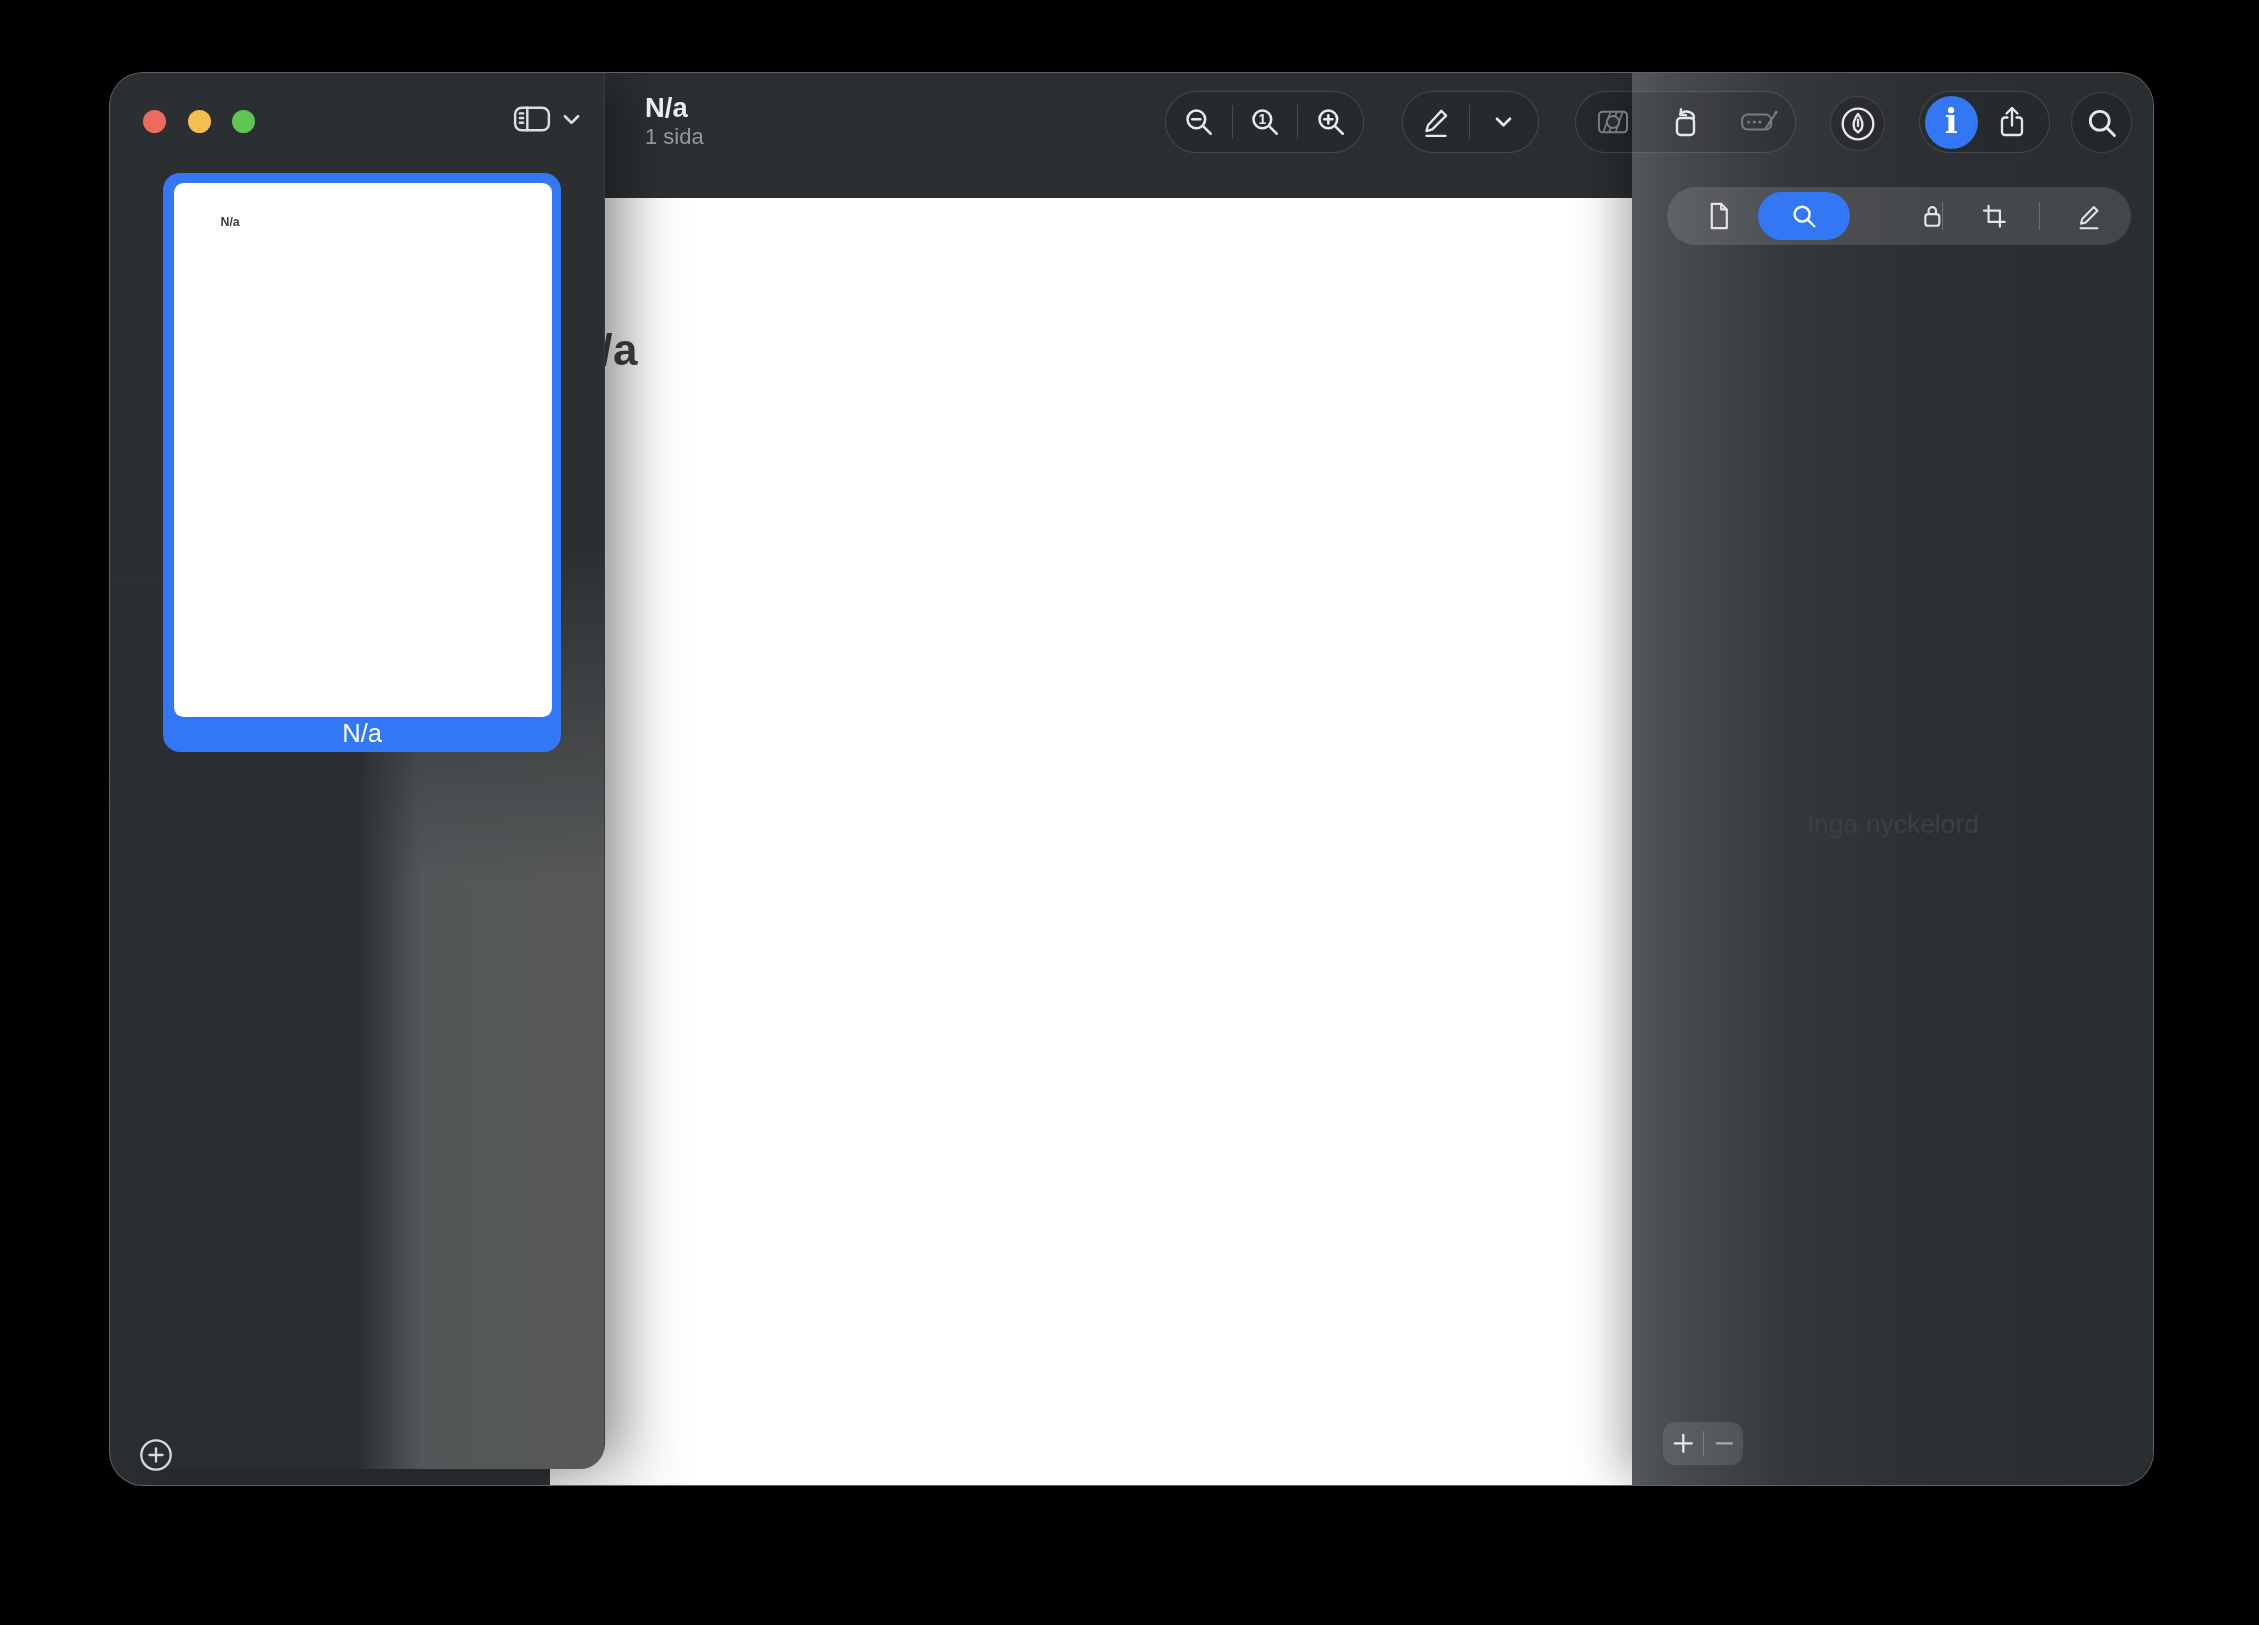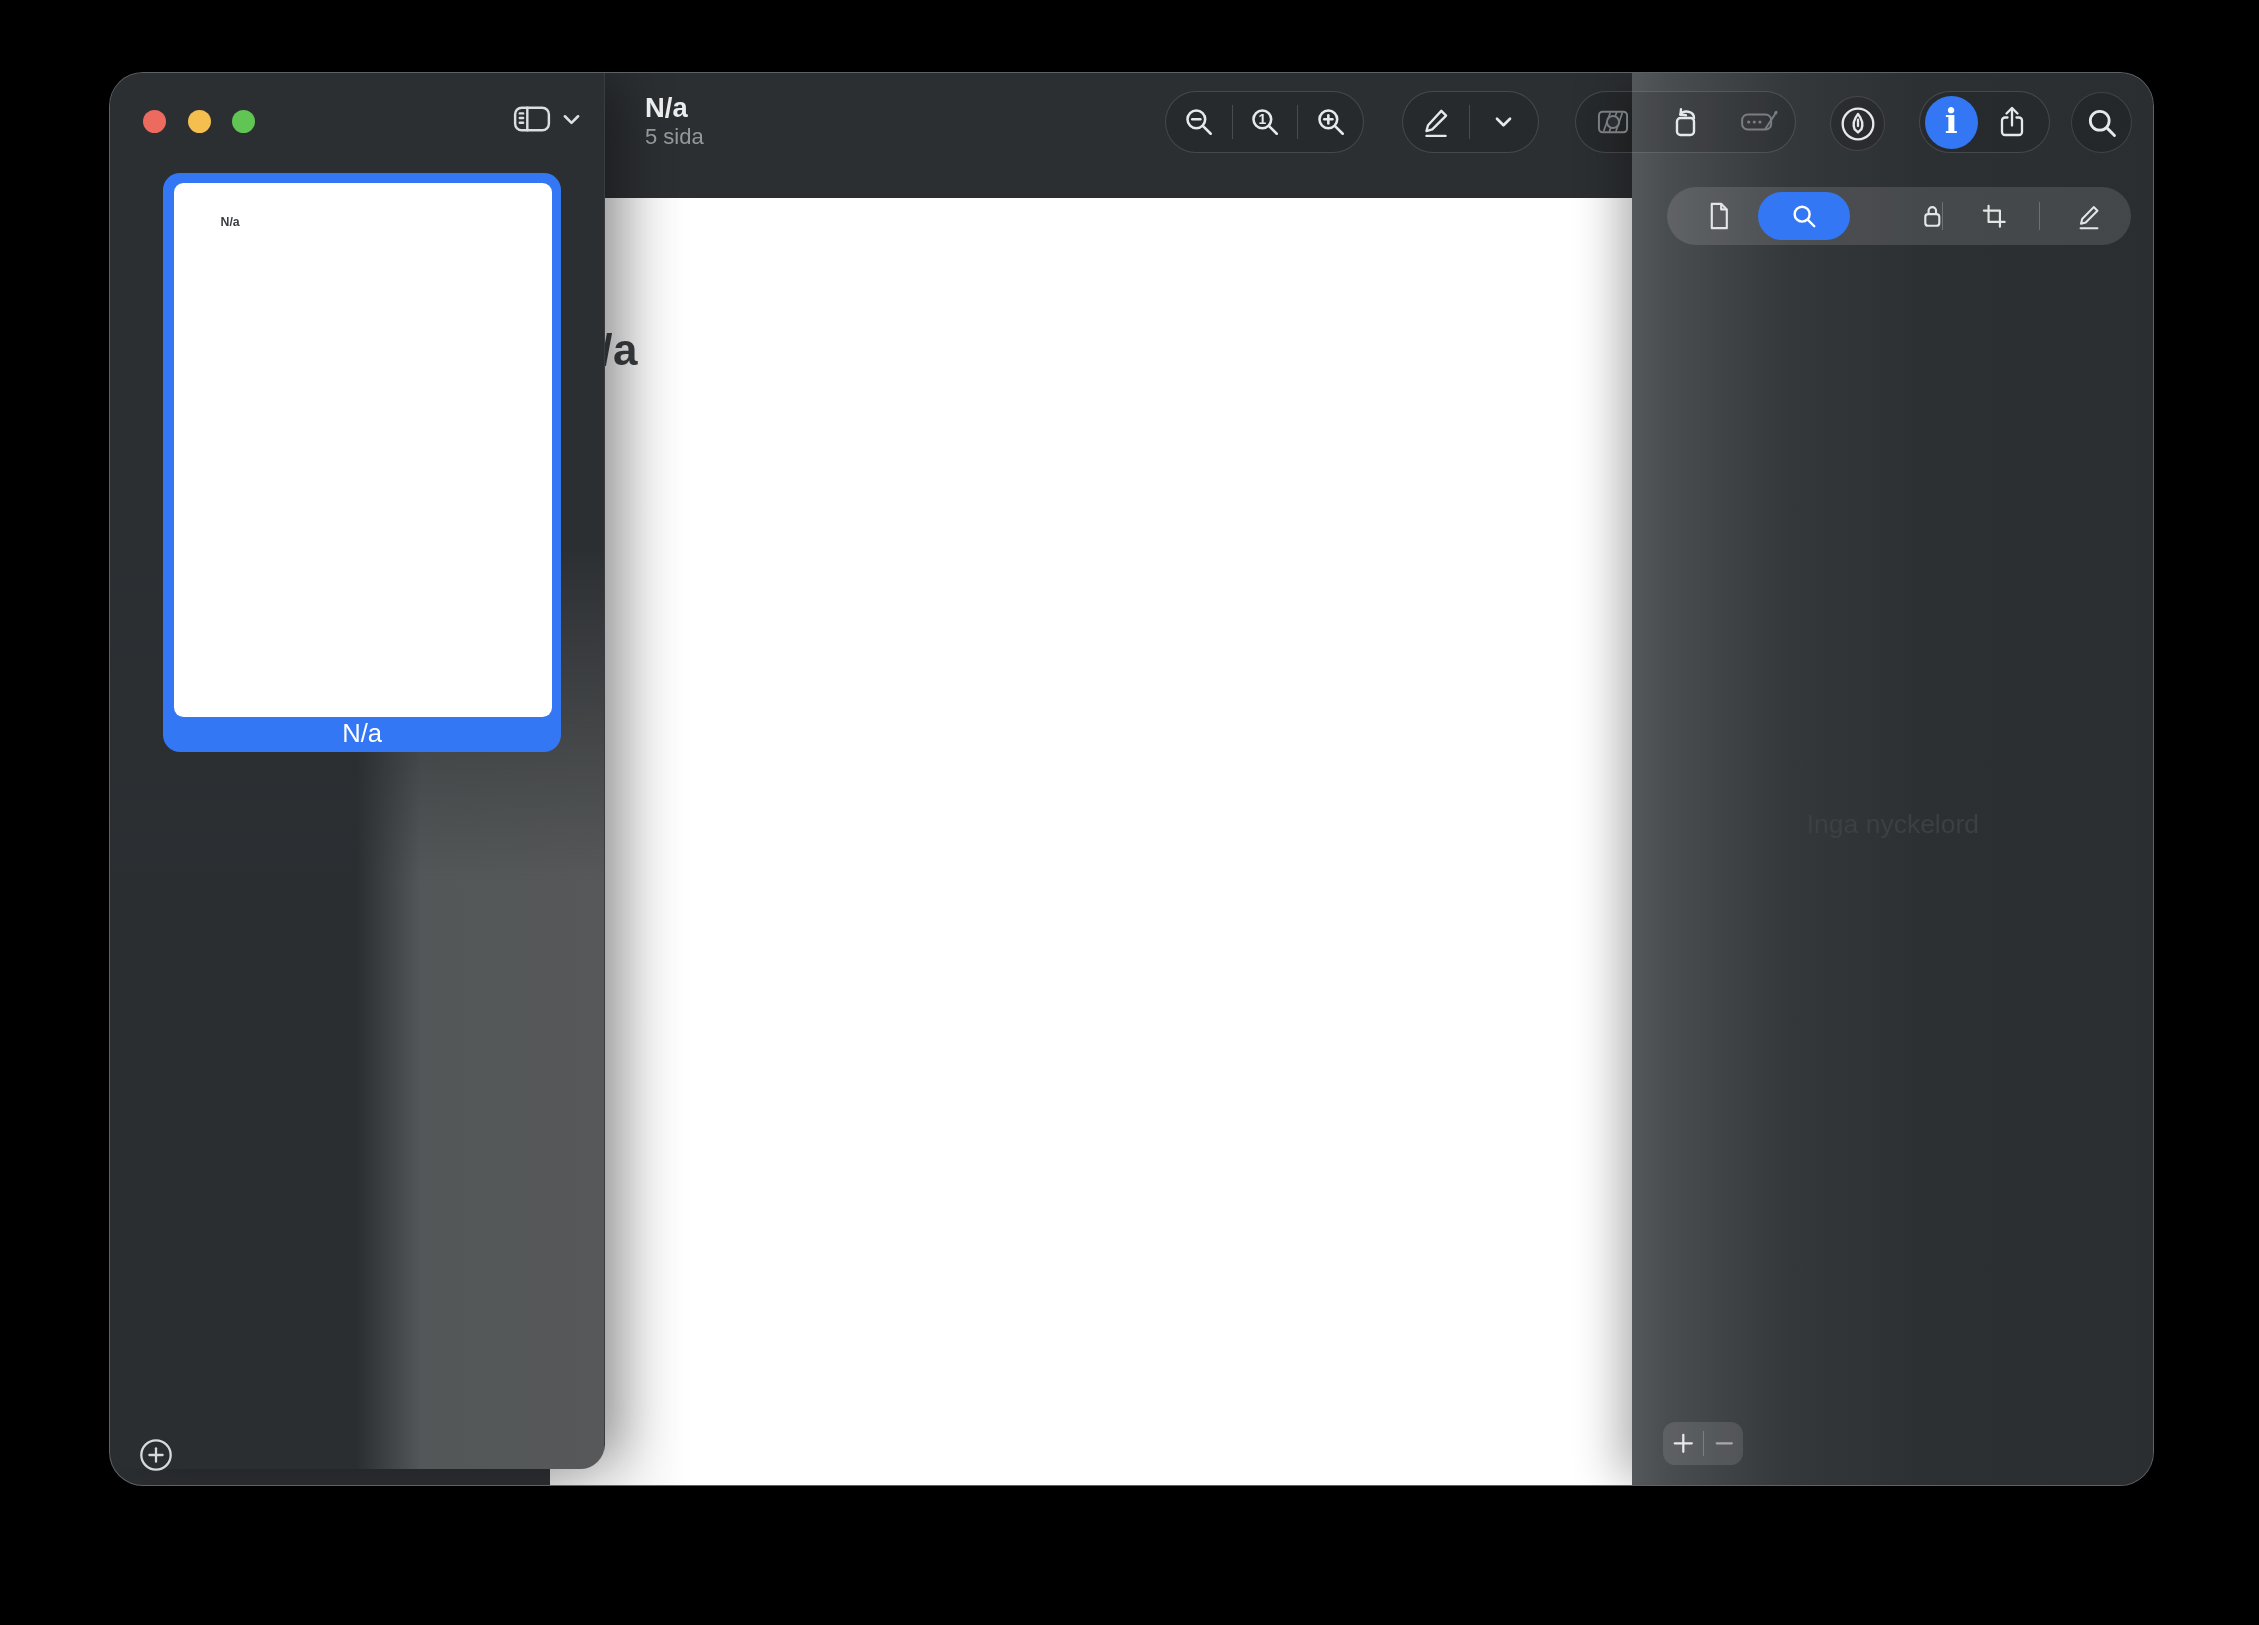--- a/index.html
+++ b/index.html
@@ -188,21 +188,21 @@
         <svg width="36" height="36" viewBox="0 0 38 38" fill="none" stroke="#d7d9da" stroke-width="2.4" stroke-linecap="round">
           <circle cx="19" cy="19" r="15.5"></circle>
           <path d="M19 12 V26"></path>
             <path d="M12 19 H26"></path>
         </svg>
       </div>
     </div>
 
     <div class="titleblock">
       <div class="title">N/a</div>
-      <div class="subtitle">5 sida</div>
+      <div class="subtitle">1 sida</div>
     </div>
 
     <div class="pill" style="left:1055px;width:199px;">
       <div class="pill-cell" style="width:66px;">
         <span>
           <svg width="32" height="32" viewBox="0 0 30 30" fill="none" stroke="#e6e8e9" stroke-width="2.4" stroke-linecap="round">
             <circle cx="12.5" cy="12.5" r="8.3"></circle>
               <path d="M18.8 18.8 L26 26"></path>
               <path d="M8.7 12.5 H16.3"></path>
           </svg>

